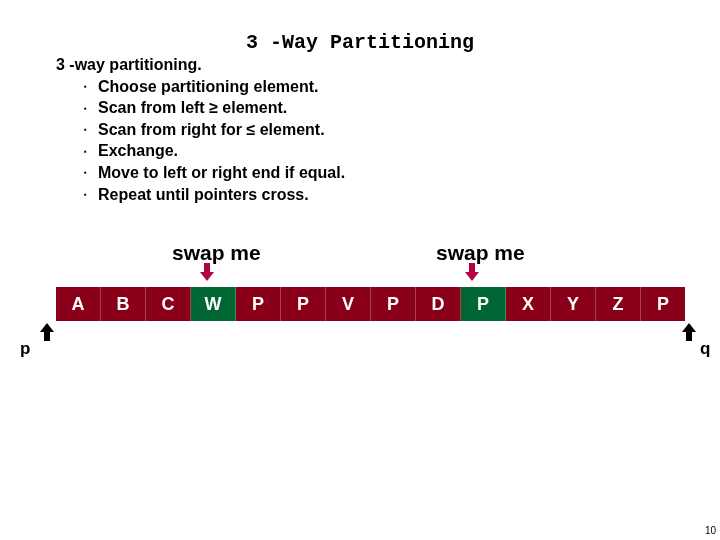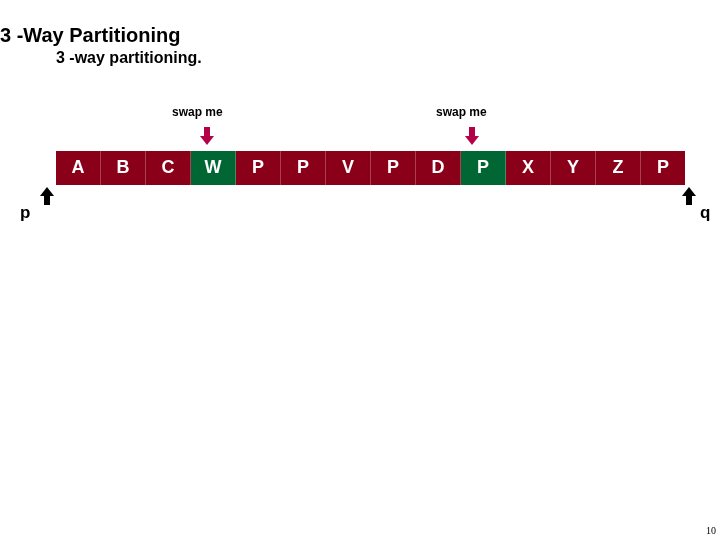--- a/index.html
+++ b/index.html
@@ -6,24 +6,25 @@
     margin: 0;
     padding: 0;
     width: 720px;
     height: 540px;
     font-family: "Comic Sans MS", cursive, sans-serif;
     background: #fff;
     position: relative;
     color: #000;
   }
   .title {
-    text-align: left;
+    text-align: center;
     font-size: 20px;
     font-weight: bold;
-    padding-top: 24px;
+    padding-top: 31px;
+    font-family: Liberation Mono, monospace;
   }
   .content {
     margin-left: 56px;
     font-size: 16px;
     font-weight: bold;
     line-height: 1.35;
   }
   .bullets {
     list-style: none;
     padding-left: 28px;
@@ -36,21 +37,21 @@
     width: 14px;
     vertical-align: middle;
   }
   .swaps {
     position: relative;
     margin-top: 36px;
     height: 46px;
   }
   .swap-label {
     position: absolute;
-    font-size: 12px;
+    font-size: 21px;
     font-weight: bold;
     text-align: left;
     white-space: nowrap;
   }
   .swap-arrow {
     position: absolute;
     width: 14px;
     height: 18px;
   }
   .array-row {
@@ -84,30 +85,38 @@
   .ptr-label {
     position: absolute;
     font-size: 17px;
     font-weight: bold;
   }
   .pagenum {
     position: absolute;
     bottom: 4px;
     right: 4px;
     font-size: 10px;
-    font-family: Liberation Serif, serif;
+    font-family: Liberation Sans, sans-serif;
   }
 </style>
 </head>
 <body>
 
 <div class="title">3 -Way Partitioning</div>
 
 <div class="content">
   <div>3 -way partitioning.</div>
+  <ul class="bullets">
+    <li>Choose partitioning element.</li>
+    <li>Scan from left ≥ element.</li>
+    <li>Scan from right for ≤  element.</li>
+    <li>Exchange.</li>
+    <li>Move to left or right end if equal.</li>
+    <li>Repeat until pointers cross.</li>
+  </ul>
 </div>
 
 <div class="swaps">
   <div class="swap-label" style="left:172px; top:0;">swap me</div>
   <svg class="swap-arrow" style="left:200px; top:22px;" viewBox="0 0 14 18">
     <rect x="4" y="0" width="6" height="10" fill="#b30047"></rect>
     <polygon points="0,9 14,9 7,18" fill="#b30047"></polygon>
   </svg>
   <div class="swap-label" style="left:436px; top:0;">swap me</div>
   <svg class="swap-arrow" style="left:465px; top:22px;" viewBox="0 0 14 18">

